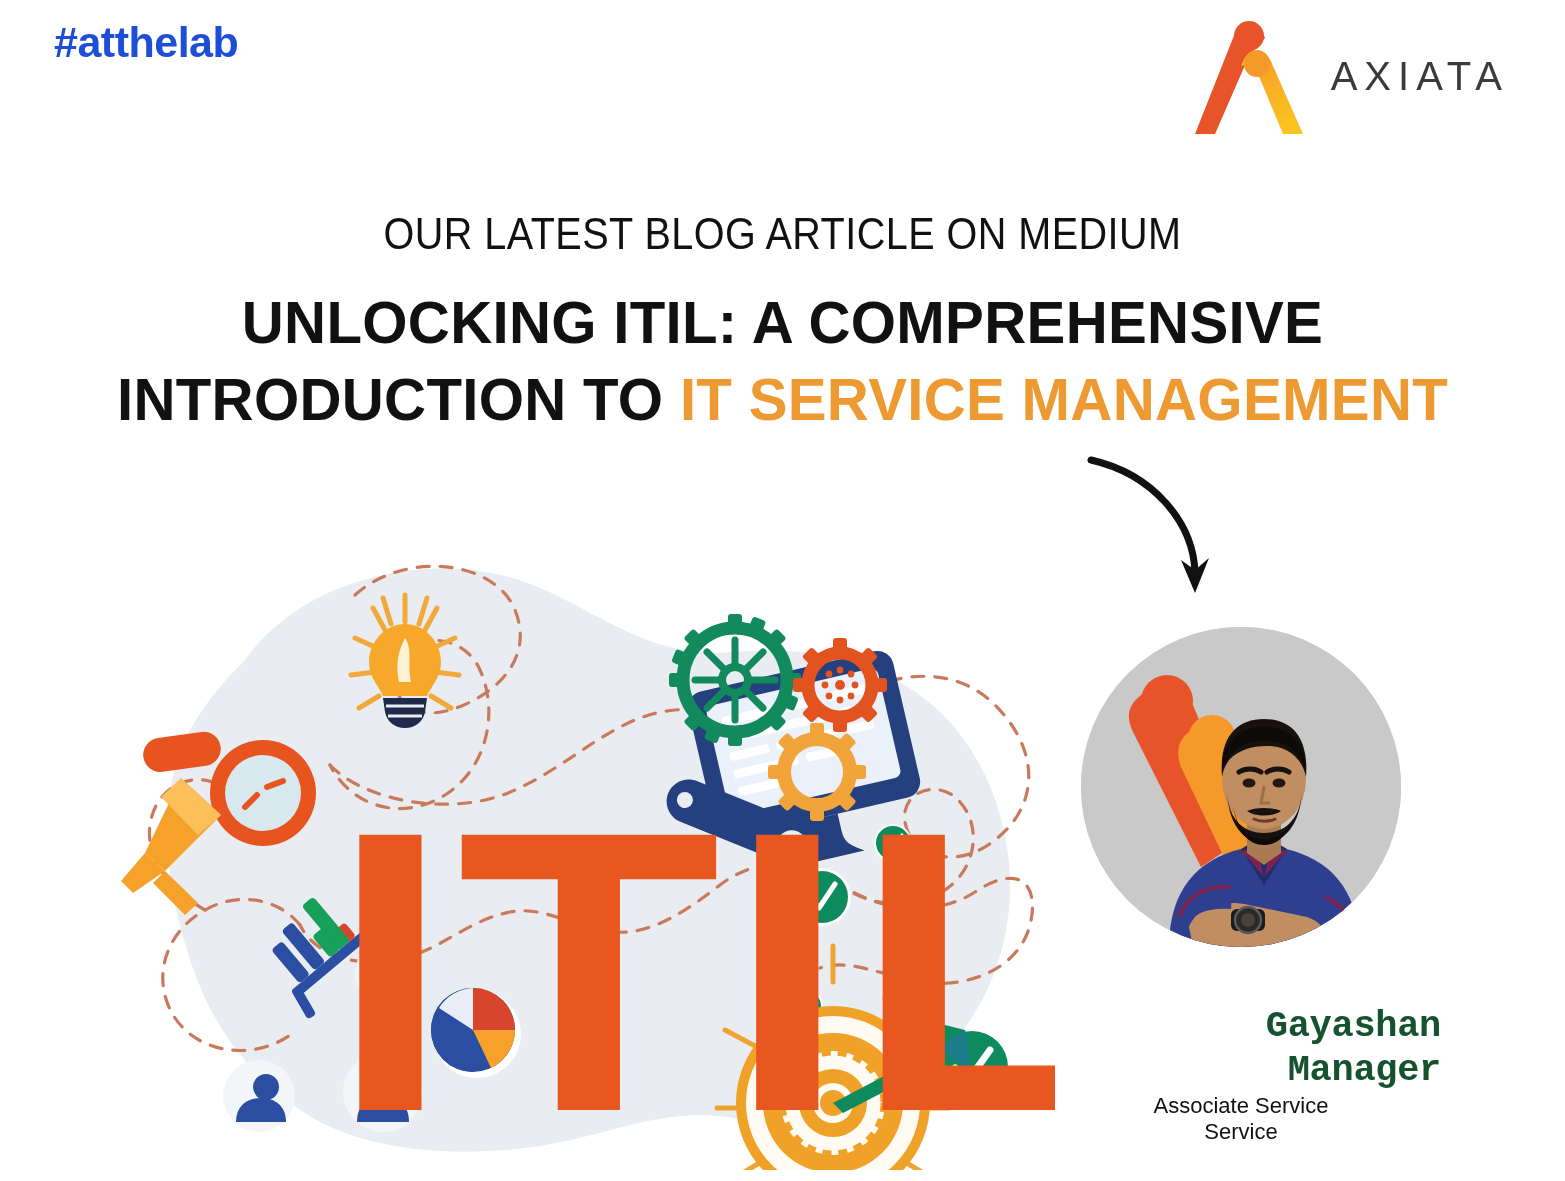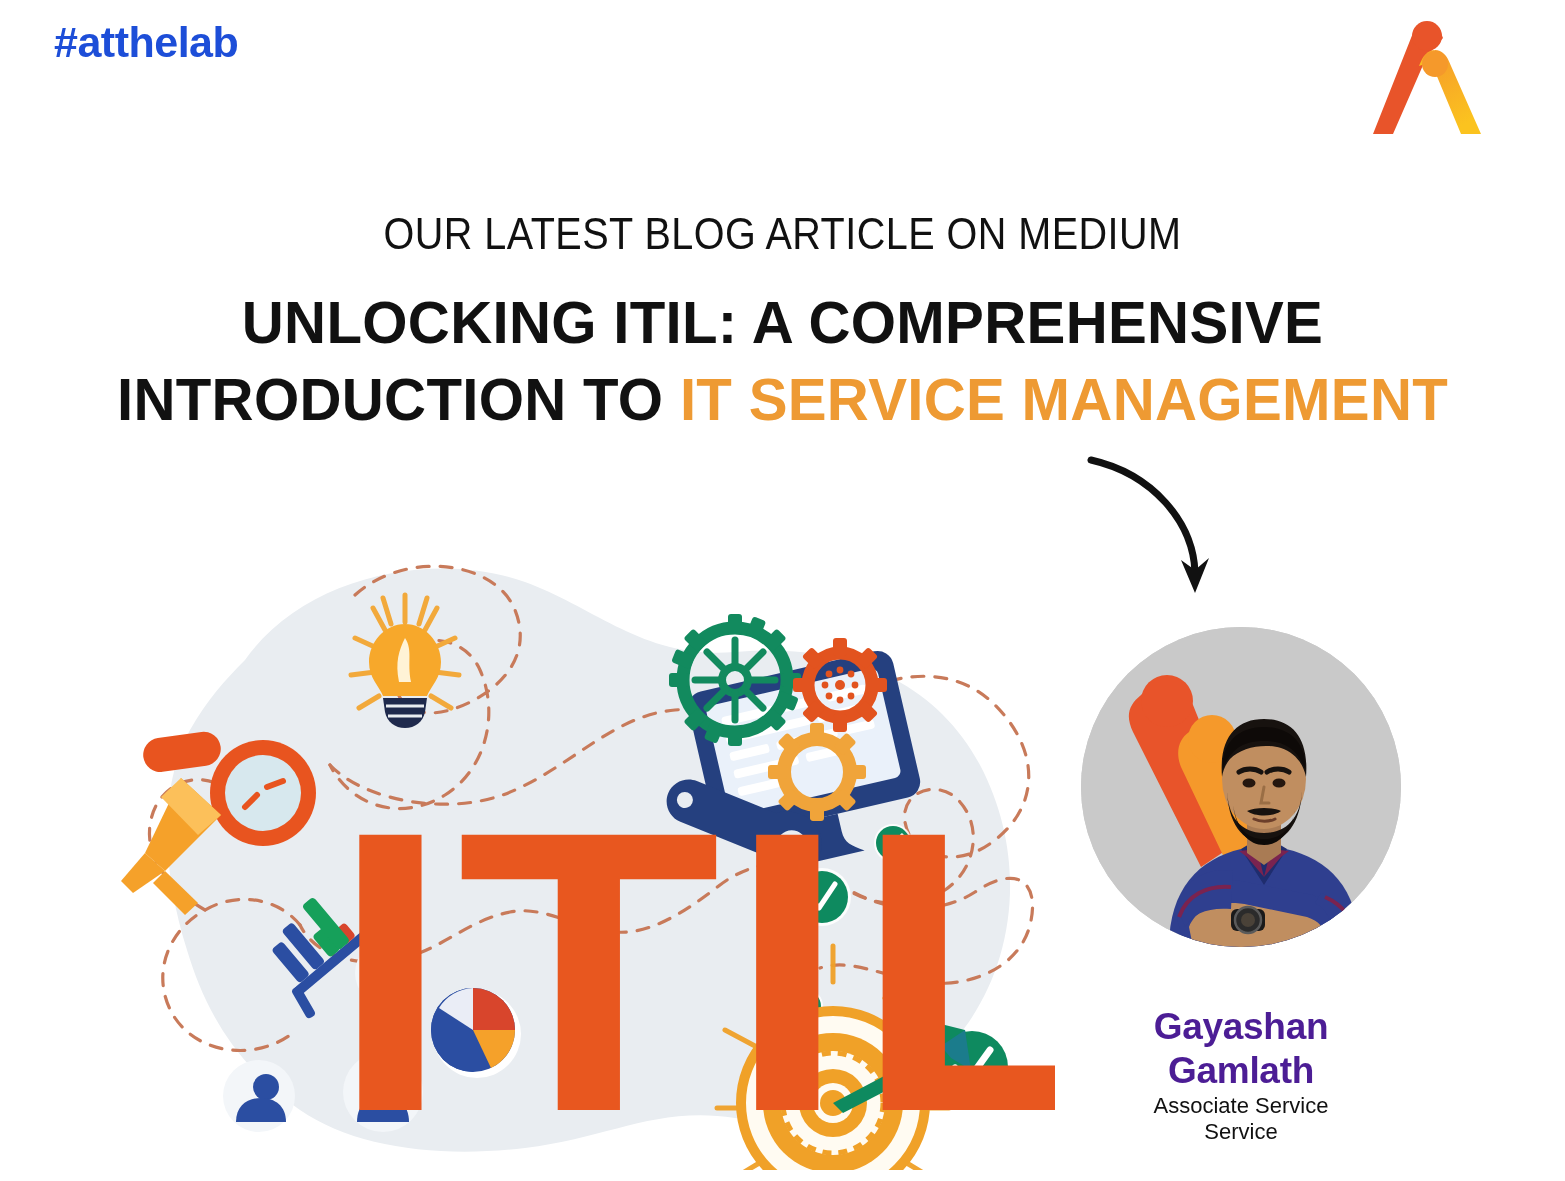--- a/index.html
+++ b/index.html
@@ -52,24 +52,24 @@
   
   .avatar-wrap{ position:absolute; left:1081px; top:627px; width:320px; height:320px; }
   .avatar-circle{
     width:320px; height:320px; border-radius:50%;
     background:#c9c9c9; overflow:hidden; position:relative;
   }
   .avatar-circle svg{ position:absolute; inset:0; width:100%; height:100%; }
 
   
   .person-name{
-    position:absolute; left:1041px; width:400px; top:1005px; text-align:center;
-    font-size:37px; font-weight:700; color:#4c1d95; line-height:1.18;
+    position:absolute; left:1041px; width:400px; top:1005px; text-align:right;
+    font-size:37px; font-weight:700; color:#14532d; line-height:1.18;
     letter-spacing:-0.3px;
-    font-family:Liberation Sans, sans-serif;
+    font-family:Liberation Mono, monospace;
   }
   .person-role{
     position:absolute; left:1041px; width:400px; top:1093px; text-align:center;
     font-size:22px; font-weight:400; color:#111; line-height:1.2;
     font-family:"Liberation Sans", sans-serif;
   }
 </style>
 </head>
 <body>
 
@@ -89,20 +89,21 @@
       <path d="M56 6 C63 6 68 11 72 22 L56 40 Z" fill="#E8542A"></path>
 
       <path d="M64 34 C71 34 76 39 80 50 L110 118 L90 118 L60 46 Z" fill="url(#agrad)"></path>
       <path d="M64 34 C57 34 52 39 48 50 L60 46 Z" fill="url(#agrad)"></path>
 
       <circle cx="56" cy="20" r="15" fill="#E8542A"></circle>
       <circle cx="64" cy="48" r="13" fill="#F5992B"></circle>
     </svg>
   </div>
   <div class="logo-text">
+    <div class="logo-line">AXIATA</div>
   </div>
 </div>
 
 <div class="eyebrow">OUR LATEST BLOG ARTICLE ON MEDIUM</div>
 
 <div class="headline">
   <span>UNLOCKING ITIL: A COMPREHENSIVE</span><br>
   <span>INTRODUCTION TO </span><span class="accent">IT SERVICE MANAGEMENT</span>
 </div>
 
@@ -426,18 +427,18 @@
           <circle cx="167" cy="293" r="13" fill="#2B2B2B" stroke="#5A5A5A" stroke-width="2.5"></circle>
           <circle cx="167" cy="293" r="7" fill="#4A4238"></circle>
         </g>
       </g>
     </svg>
   </div>
 </div>
 
 <div class="person-name">
   <span>Gayashan</span><br>
-  <span>Gamlath</span>
+  <span>Manager</span>
 </div>
 <div class="person-role">
   <span>Associate Service</span><br>
   <span>Service</span>
 </div>
 
 </body></html>

